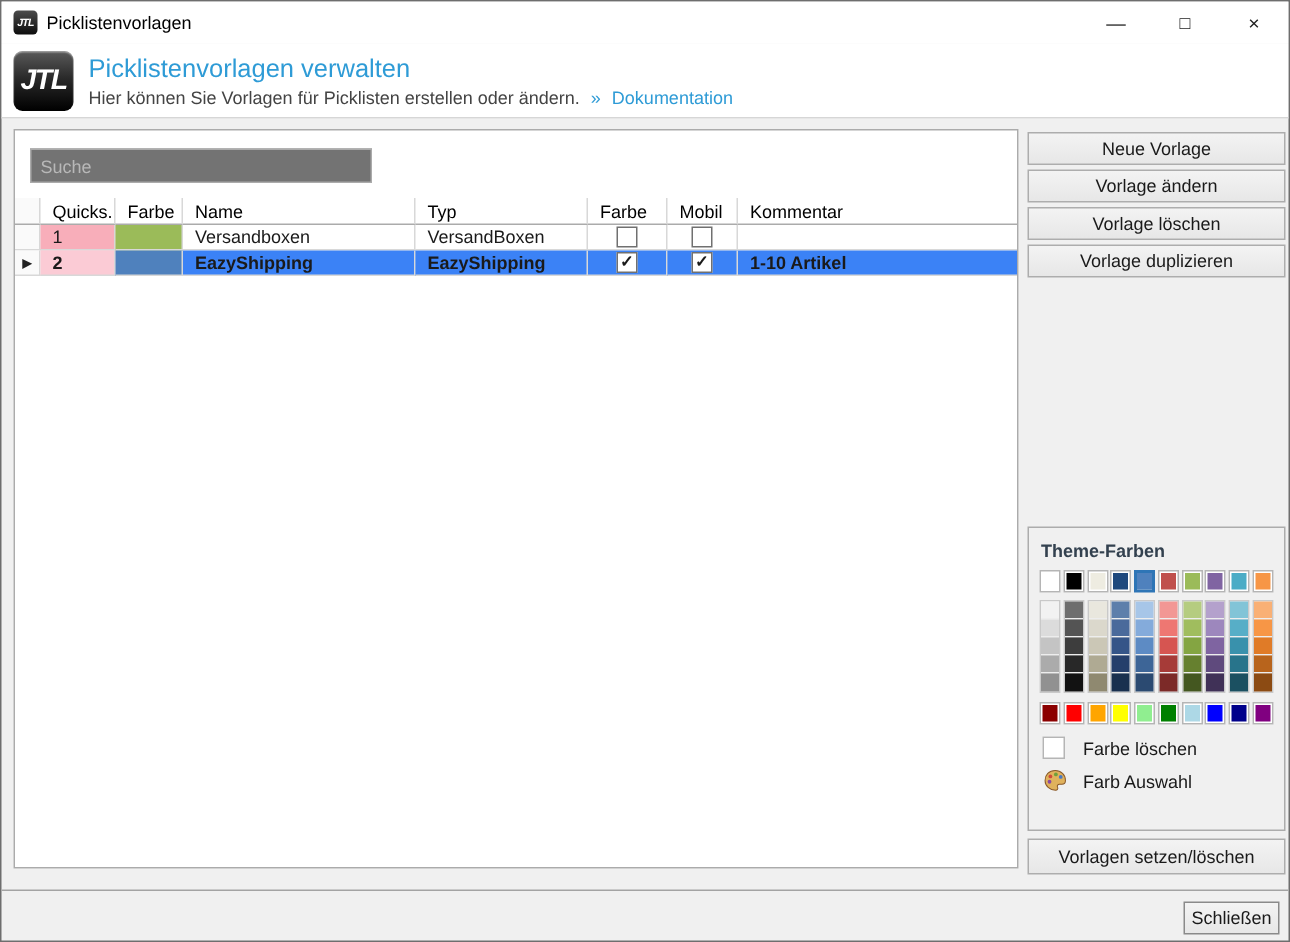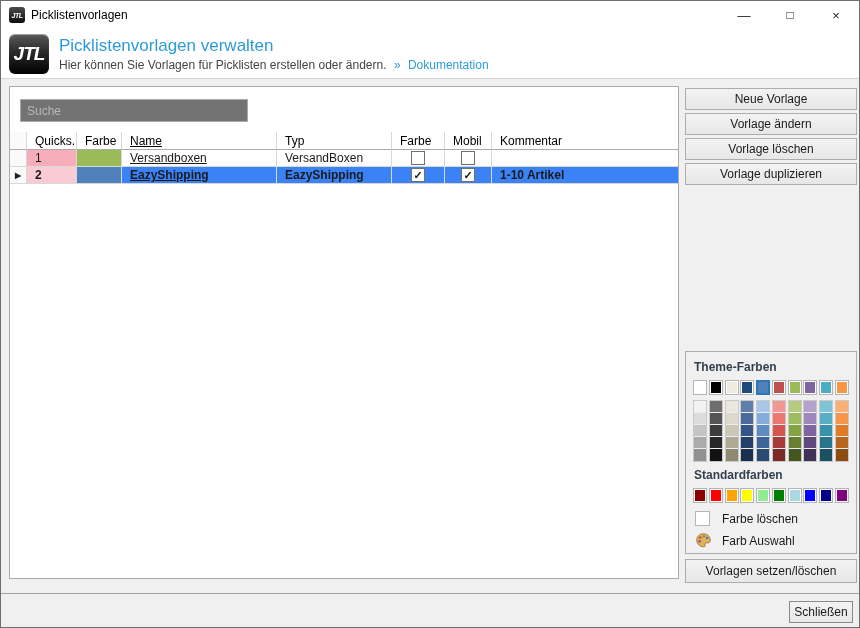--- a/index.html
+++ b/index.html
@@ -33,21 +33,21 @@
     font-family:"Liberation Sans",sans-serif; font-size:12px; padding:0 6px; color:#222; }
   .search::placeholder { color:#B8B8B8; }
   .grid { position:absolute; left:0px; top:45px; width:668px; }
   .grid-row { display:flex; width:100%; height:17px; align-items:stretch; background:#fff; }
   .grid-row.hdr { height:18px; }
   .cell { border-right:1px solid #D8D8D8; border-bottom:1px solid #D8D8D8; display:flex; align-items:center; padding:0 0 0 8px; overflow:hidden; white-space:nowrap; }
   .hdr .cell { border-bottom:1px solid #ABABAB; color:#000; }
   .c-sel { width:17px; padding:0; justify-content:center; background:#FAFAFA; }
   .c-quick { width:50px; }
   .c-farbe { width:45px; padding:0; }
-  .c-name { width:155px;text-decoration:underline; }
+  .c-name { width:155px; }
   .c-typ { width:115px; }
   .c-direkt { width:53px; }
   .c-mobil { width:47px; }
   .c-komm { flex:1; border-right:none; }
   .cell.chk { padding:0; justify-content:center; }
   .grid-row.selected .cell { font-weight:bold; }
   .grid-row.selected .cell:not(.tinted) { background:#3b82f6; }
   .sel-arrow { font-size:8px; color:#222; }
   .checkbox { width:14px; height:14px; background:#fff; border:1px solid #707070; display:flex; align-items:center; justify-content:center; font-size:11px; color:#1a1a1a; line-height:1; }
   
@@ -251,21 +251,20 @@
           <div class="shade-cell" style="background: rgb(27, 80, 97);"></div>
         </div>
         <div class="shade-col">
           <div class="shade-cell" style="background: rgb(249, 176, 117);"></div>
           <div class="shade-cell" style="background: rgb(247, 150, 70);"></div>
           <div class="shade-cell" style="background: rgb(224, 123, 39);"></div>
           <div class="shade-cell" style="background: rgb(184, 100, 28);"></div>
           <div class="shade-cell" style="background: rgb(140, 75, 19);"></div>
         </div>
       </div>
-    <div class="pal-label">Standardfarben</div>
     <div class="swatch-row" id="standard-row">
         <div class="swatch">
           <div class="fill" style="background: rgb(139, 0, 0);"></div>
         </div>
         <div class="swatch">
           <div class="fill" style="background: rgb(255, 0, 0);"></div>
         </div>
         <div class="swatch">
           <div class="fill" style="background: rgb(255, 165, 0);"></div>
         </div>

